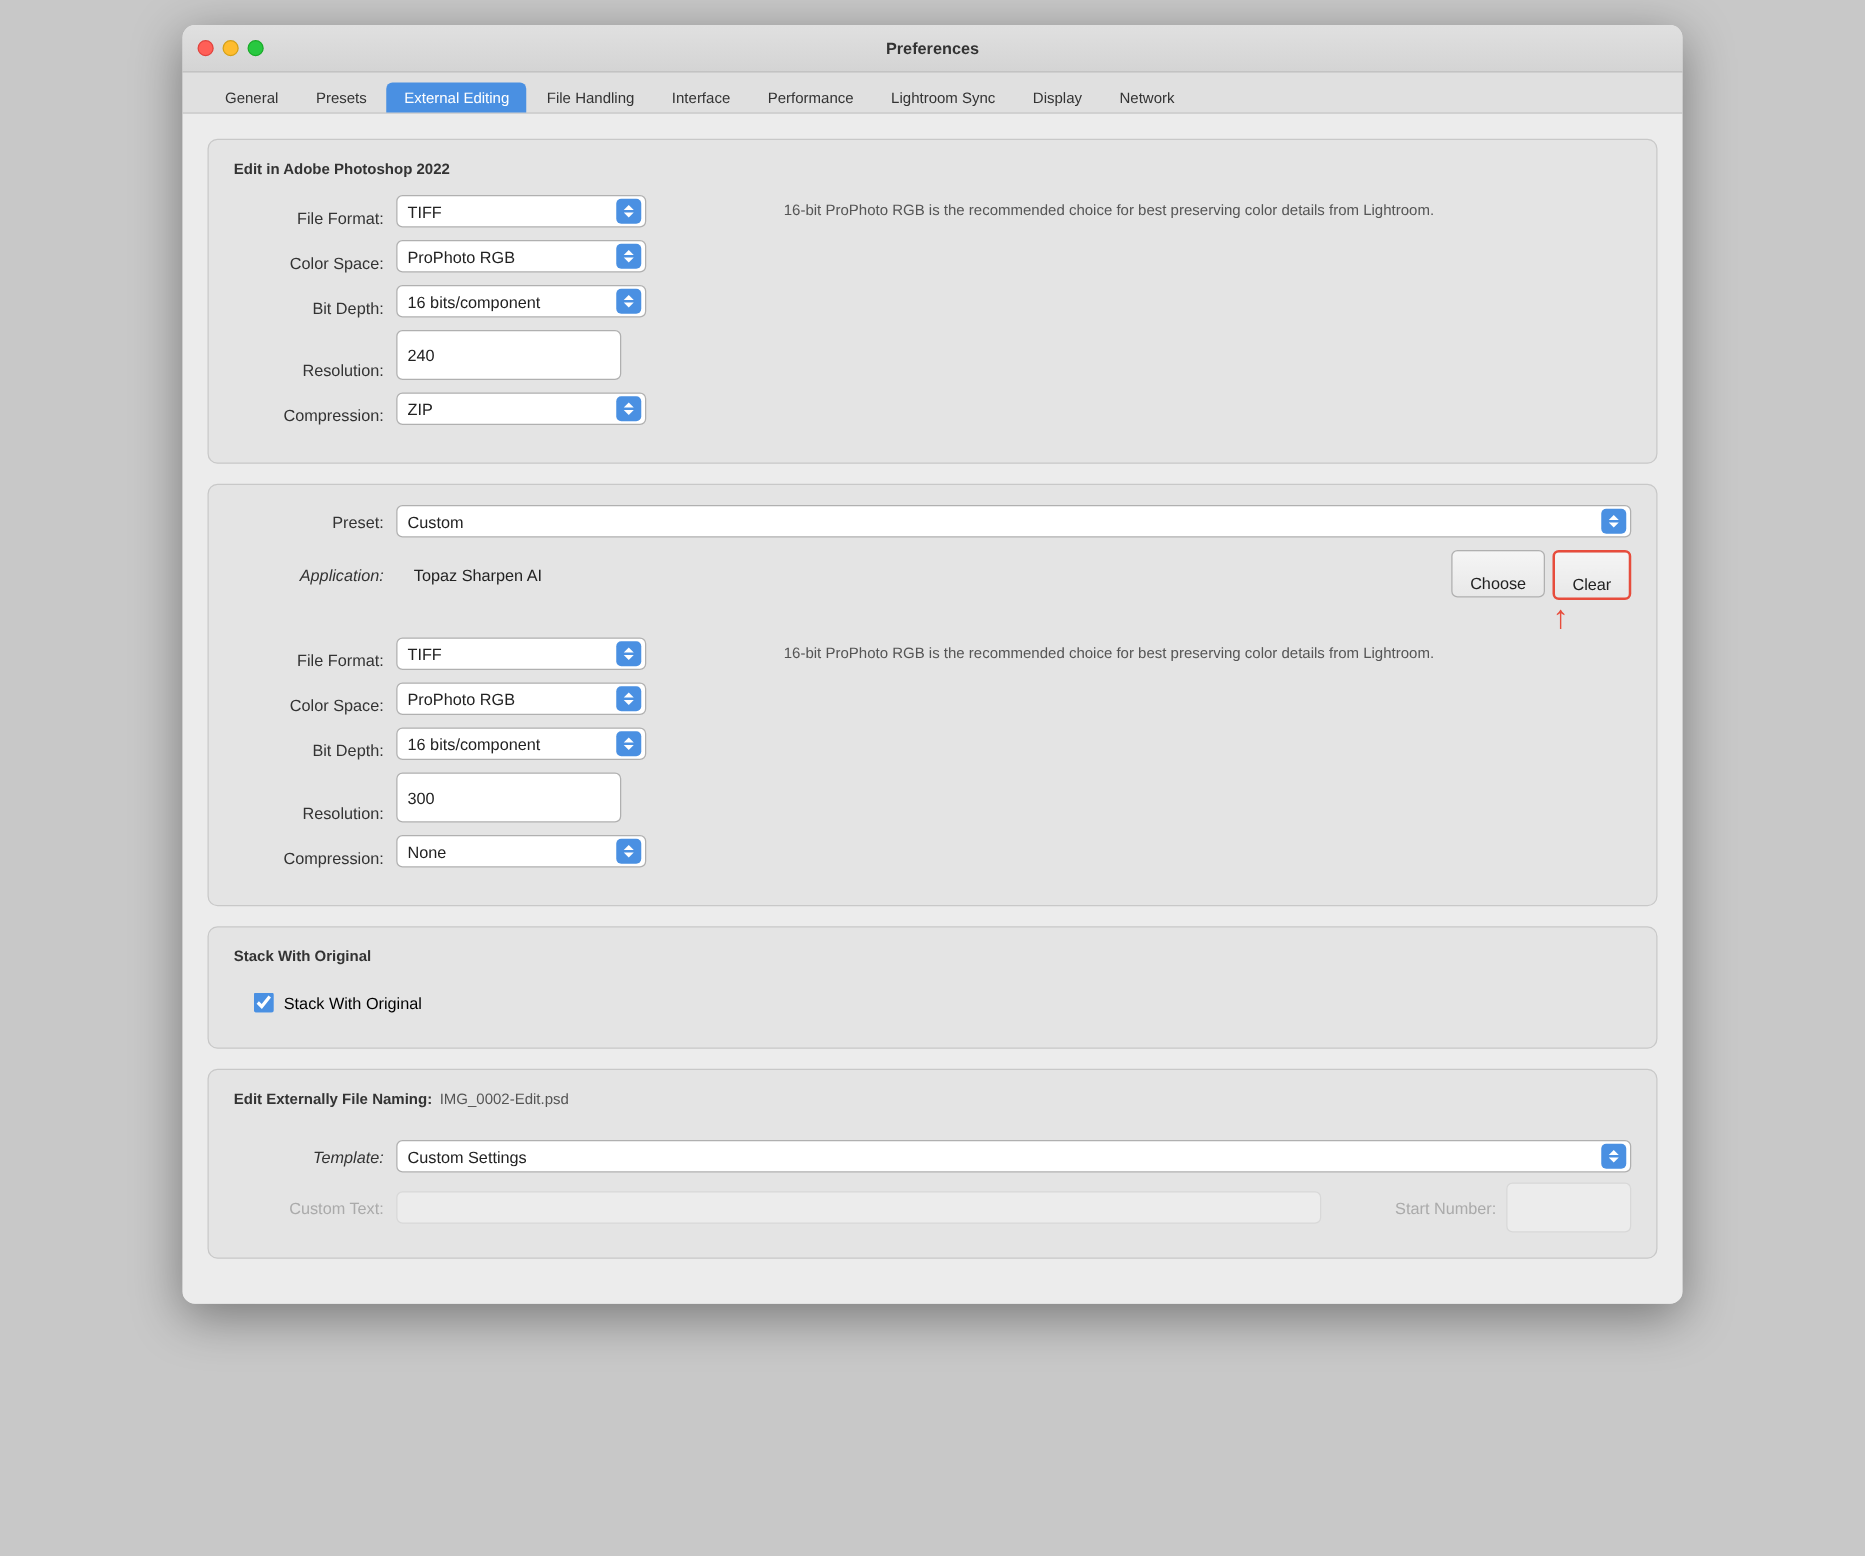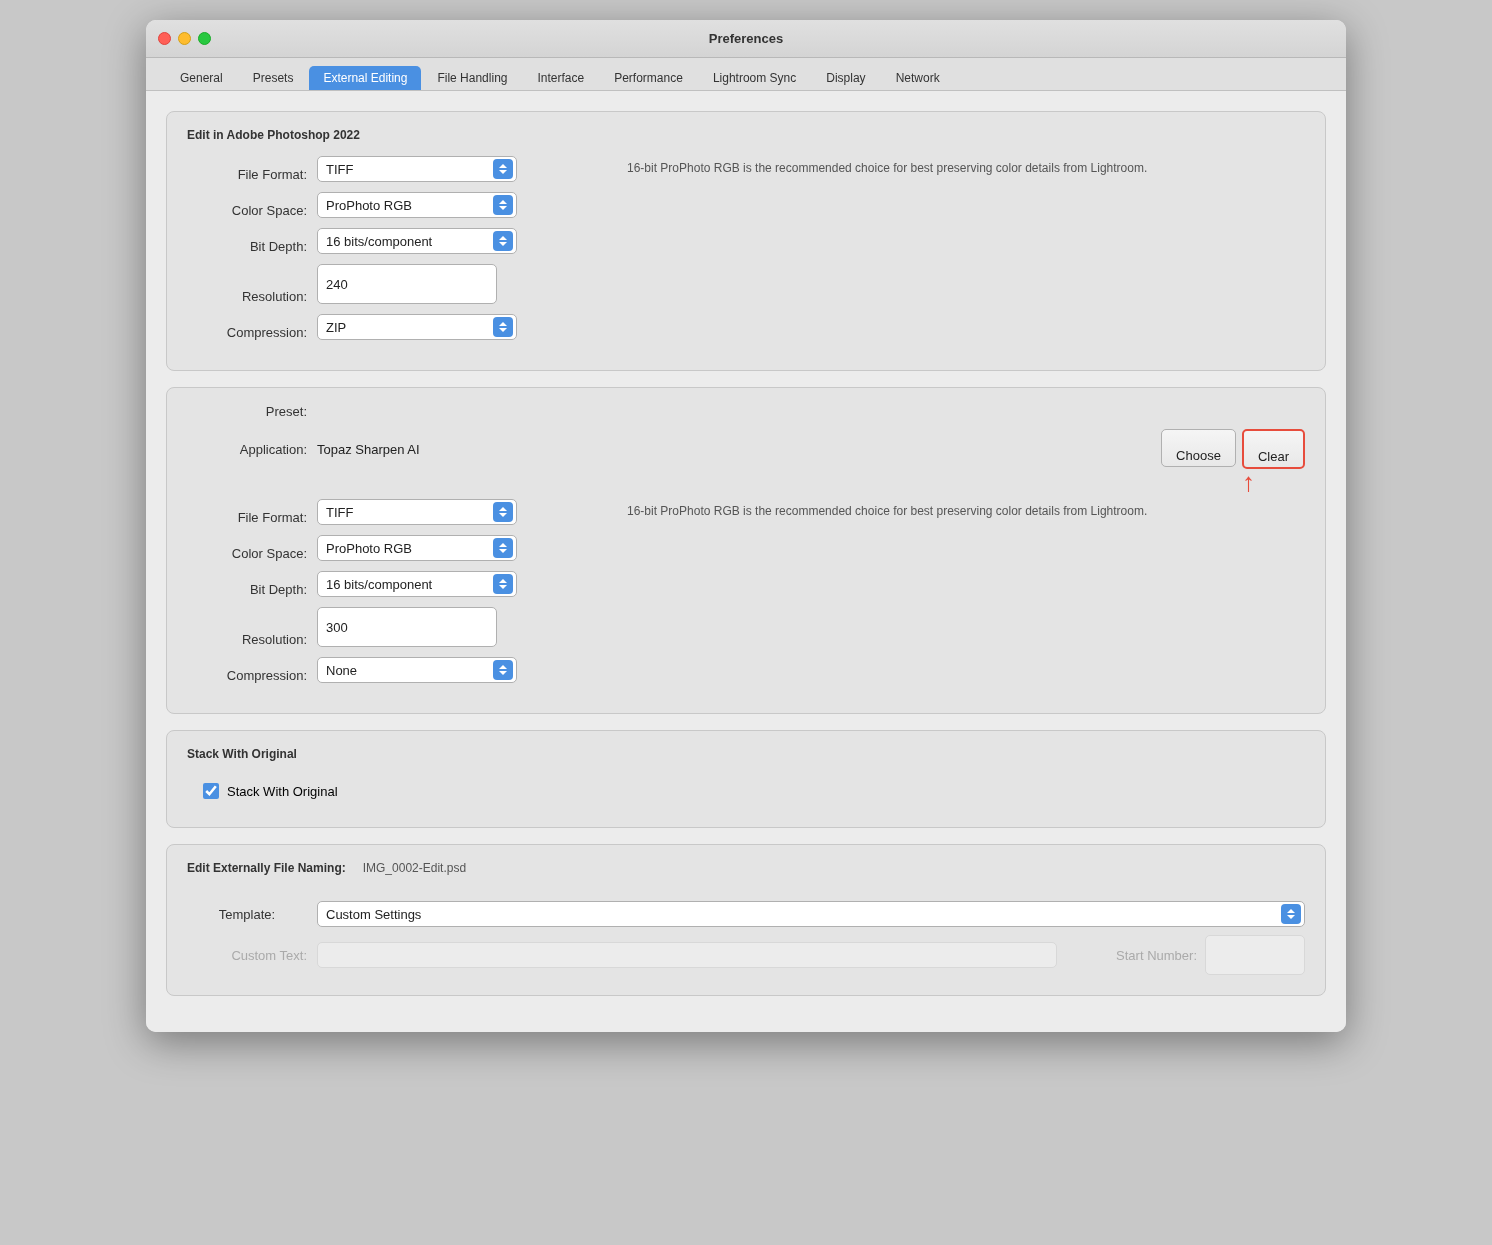--- a/index.html
+++ b/index.html
@@ -191,23 +191,24 @@
     }
     .app-row {
       display: flex;
       align-items: center;
       margin-bottom: 10px;
     }
     .app-label {
       text-align: right;
       width: 120px;
       min-width: 120px;
-      margin-right: 10px;
+      margin-right: 24px;
       color: #333;
       font-size: 13px;
+      font-style: italic;
     }
     .app-name {
       flex: 1;
       font-size: 13px;
       color: #222;
     }
     .app-buttons {
       display: flex;
       gap: 6px;
       margin-left: auto;
@@ -240,26 +241,27 @@
     .file-naming-info {
       font-size: 12px;
       color: #555;
       margin-bottom: 10px;
     }
     .template-row {
       display: flex;
       align-items: center;
     }
     .template-label {
-      text-align: center;
+      text-align: right;
       width: 120px;
       min-width: 120px;
       margin-right: 10px;
       color: #333;
       font-size: 13px;
+      font-style: italic;
     }
     .template-select-wrap {
       position: relative;
       flex: 1;
       text-decoration: underline;
     }
     .template-select-wrap select {
       width: 100%;
     }
     .bottom-row {
@@ -378,20 +380,26 @@
         <div class="right-col">
           <span class="hint-text">16-bit ProPhoto RGB is the recommended choice for best preserving color details from Lightroom.</span>
         </div>
       </div>
     </div>
 
     <div class="section-box">
 
       <div class="preset-row">
         <label class="form-label">Preset:</label>
+        <div class="preset-select-wrap">
+          <select>
+            <option>Custom</option>
+          </select>
+          <div class="select-arrow"></div>
+        </div>
       </div>
 
       <div class="app-row" style="position:relative;">
         <label class="app-label">Application:</label>
         <span class="app-name">Topaz Sharpen AI</span>
         <div class="app-buttons">
           <button class="btn">Choose</button>
           <button class="btn btn-outlined-red">Clear</button>
         </div>
       </div>
@@ -456,21 +464,21 @@
 
     <div class="section-box">
       <div class="section-title">Stack With Original</div>
       <div class="checkbox-row">
         <input type="checkbox" checked="" style="">
         <label>Stack With Original</label>
       </div>
     </div>
 
     <div class="section-box">
-      <div style="display:flex; align-items:baseline; gap:17px; margin-bottom:12px;">
+      <div style="display:flex; align-items:baseline; gap:6px; margin-bottom:12px;">
         <span class="section-title">Edit Externally File Naming:</span>
         <span class="file-naming-info">IMG_0002-Edit.psd</span>
       </div>
       <div class="template-row">
         <label class="template-label">Template:</label>
         <div class="template-select-wrap">
           <select>
             <option>Custom Settings</option>
           </select>
           <div class="select-arrow"></div>

